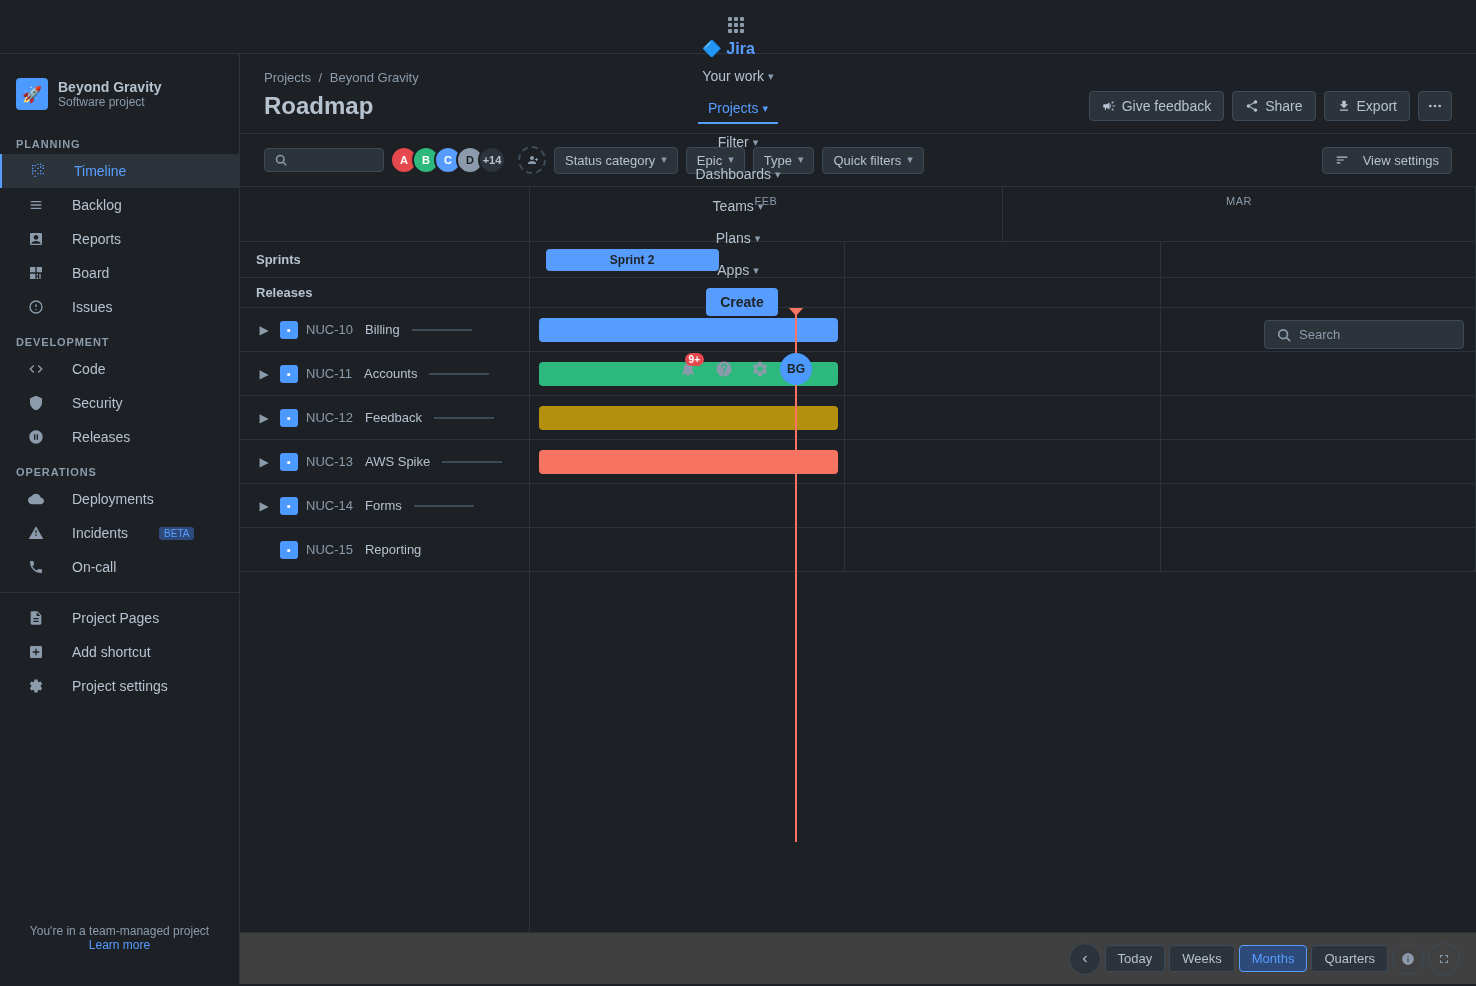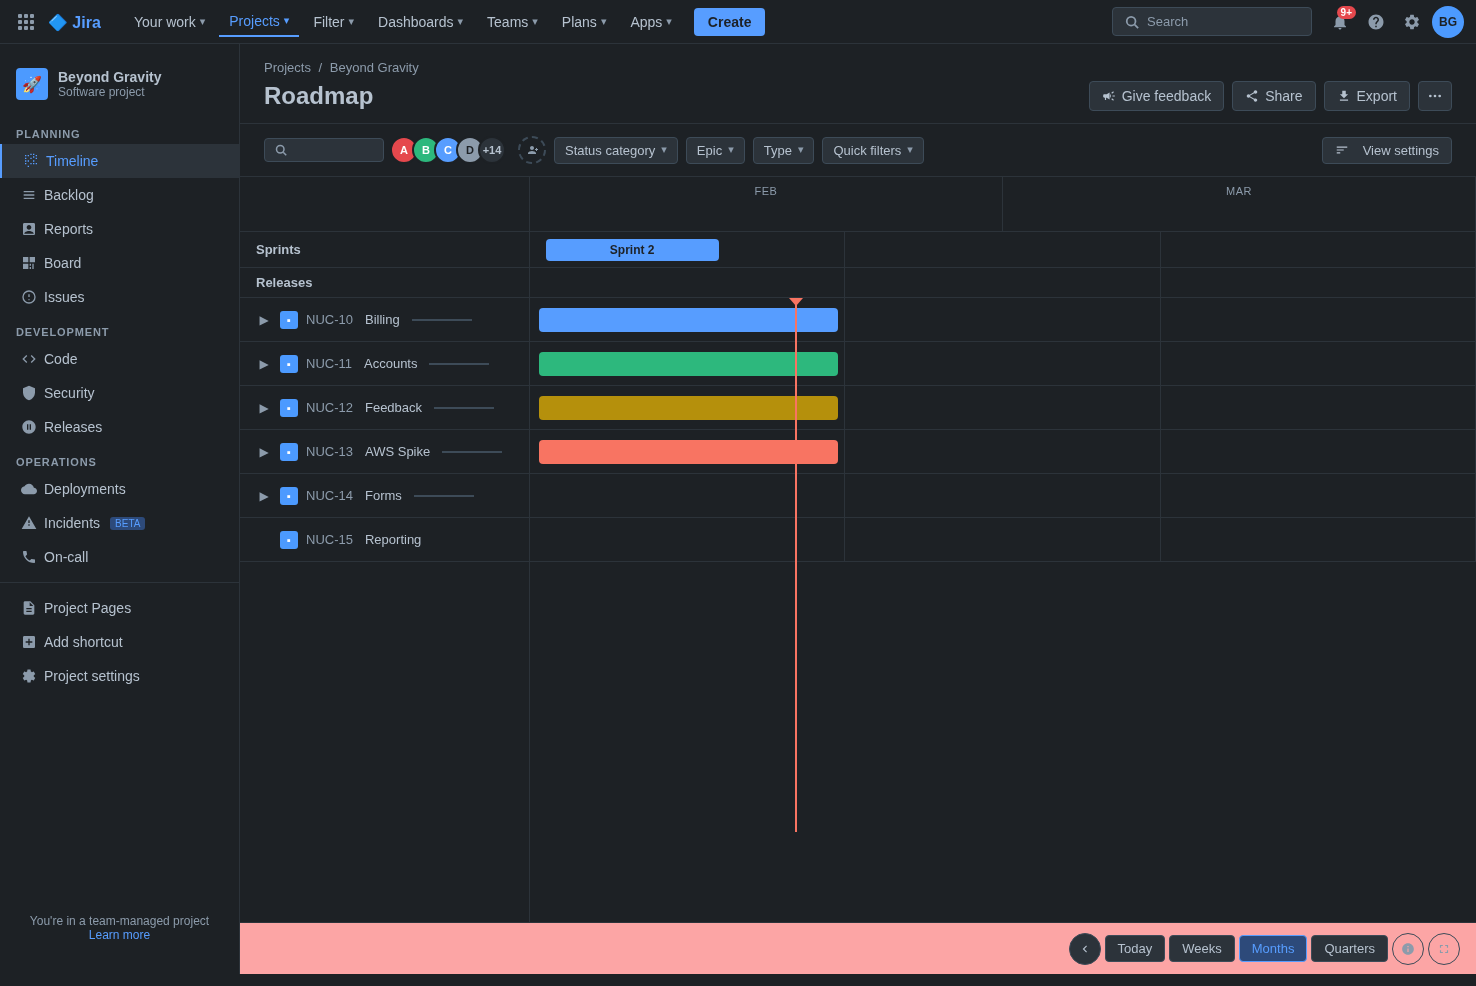--- a/index.html
+++ b/index.html
@@ -8,28 +8,29 @@
       background: #1d2125;
       color: #b6c2cf;
       font-size: 14px;
       height: 986px;
       overflow: hidden;
     }
 
     
     .top-nav {
       background: #1d2125;
-      height: 44px;
+      height: 54px;
       display: flex;
       align-items: center;
       padding: 16px 12px;
       border-bottom: 1px solid #2c333a;
       gap: 4px;
       position: relative;
       z-index: 10;
+      flex-direction: column;
     }
     .nav-apps-icon {
       width: 28px; height: 28px;
       display: flex; align-items: center; justify-content: center;
       cursor: pointer; color: #8c9bab; margin-right: 4px;
     }
     .nav-logo {
       display: flex; align-items: center; gap: 6px;
       color: #579dff; font-weight: 700; font-size: 16px;
       margin-right: 12px; cursor: pointer;
@@ -122,22 +123,22 @@
     .project-info .project-type {
       font-size: 12px; color: #8c9bab;
     }
     .sidebar-section-label {
       font-size: 11px; font-weight: 700;
       color: #8c9bab; letter-spacing: 0.08em;
       padding: 12px 16px 4px;
       text-transform: uppercase;
     }
     .sidebar-item {
-      display: flex; align-items: center; gap: 6px;
-      padding: 8px 20px;
+      display: flex; align-items: center; gap: 27px;
+      padding: 8px 27px;
       cursor: pointer;
       color: #b6c2cf;
       border-radius: 0;
       position: relative;
     }
     .sidebar-item.active {
       background: #2c333a;
       color: #579dff;
       border-left: 2px solid #579dff;
     }
@@ -356,21 +357,21 @@
     .bar-green { background: #2db87d; }
     .bar-yellow { background: #b5900c; }
     .bar-red { background: #f87462; }
 
     
     .roadmap-footer {
       height: 52px;
       border-top: 1px solid #2c333a;
       display: flex; align-items: center; justify-content: flex-end;
       padding: 0 16px; gap: 4px;
-      background: #fca5a5;
+      background: #404040;
     }
     .footer-btn {
       padding: 5px 12px; border-radius: 4px;
       background: #2c333a; color: #b6c2cf;
       border: 1px solid #3d4b58; cursor: pointer; font-size: 13px;
     }
     .footer-btn.active { background: #2d4a7a; color: #579dff; border-color: #579dff; }
     .footer-nav-btn {
       width: 32px; height: 32px; border-radius: 50%;
       background: #2c333a; border: 1px solid #3d4b58;

